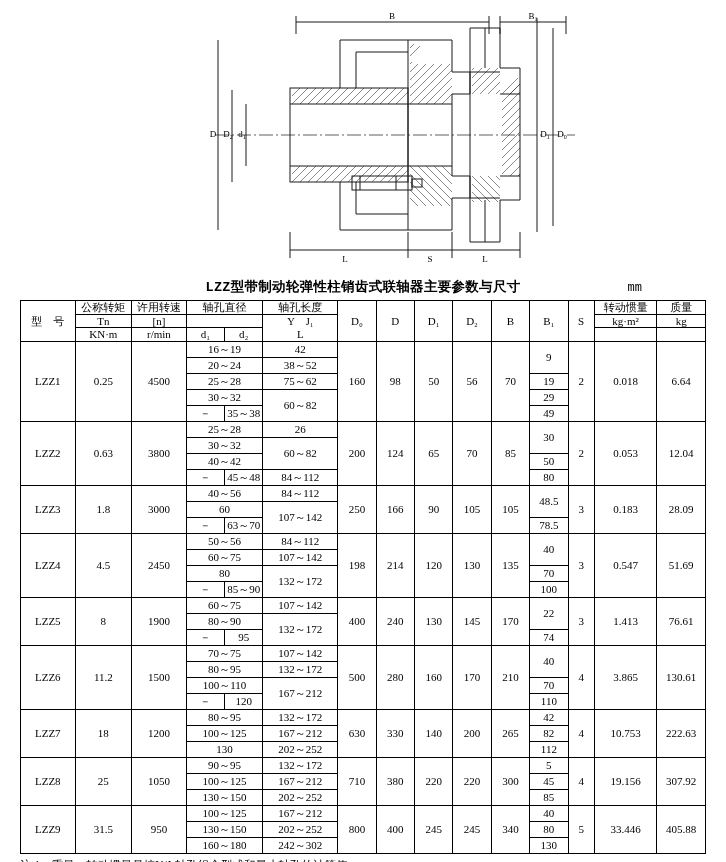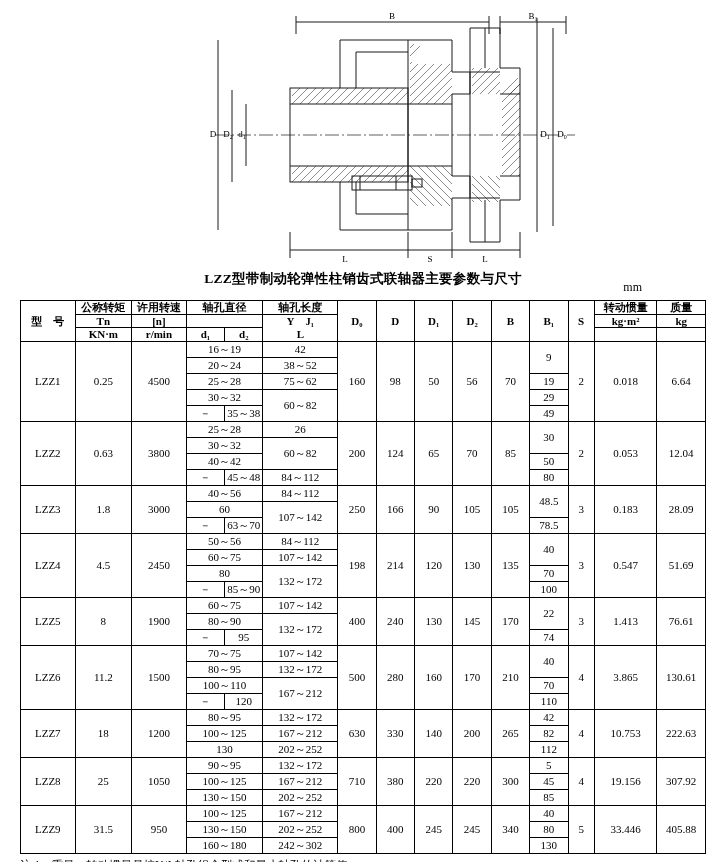--- a/index.html
+++ b/index.html
@@ -10,24 +10,26 @@
     position:relative;
     overflow:hidden;
   }
   .drawing{
     position:relative;
     width:726px;height:268px;
   }
   .drawing svg{display:block;}
   .title-row{
     display:flex;
+    align-items:flex-end;
     justify-content:center;
     position:relative;
     height:26px;
     margin-top:2px;
+    font-family:Liberation Mono, monospace;
   }
   .title{
     font-size:13.5px;
     font-weight:bold;
     letter-spacing:0.3px;
   }
   .unit{
     position:absolute;
     right:84px;
     bottom:1px;
@@ -40,21 +42,21 @@
     table-layout:fixed;
   }
   table.params td, table.params th{
     border:1px solid #000;
     text-align:center;
     vertical-align:middle;
     font-size:11px;
     padding:0;
     line-height:1.15;
   }
-  table.params th{font-weight:bold;margin-top:34px;}
+  table.params th{font-weight:normal;margin-top:34px;}
   .sub{font-size:10.5px;}
   .row-cell{height:15px;}
   .notes{
     width:686px;
     margin:0 auto;
     padding-top:3px;
     font-size:11.5px;
     line-height:1.5;
   }
   .note-line{white-space:pre;}

